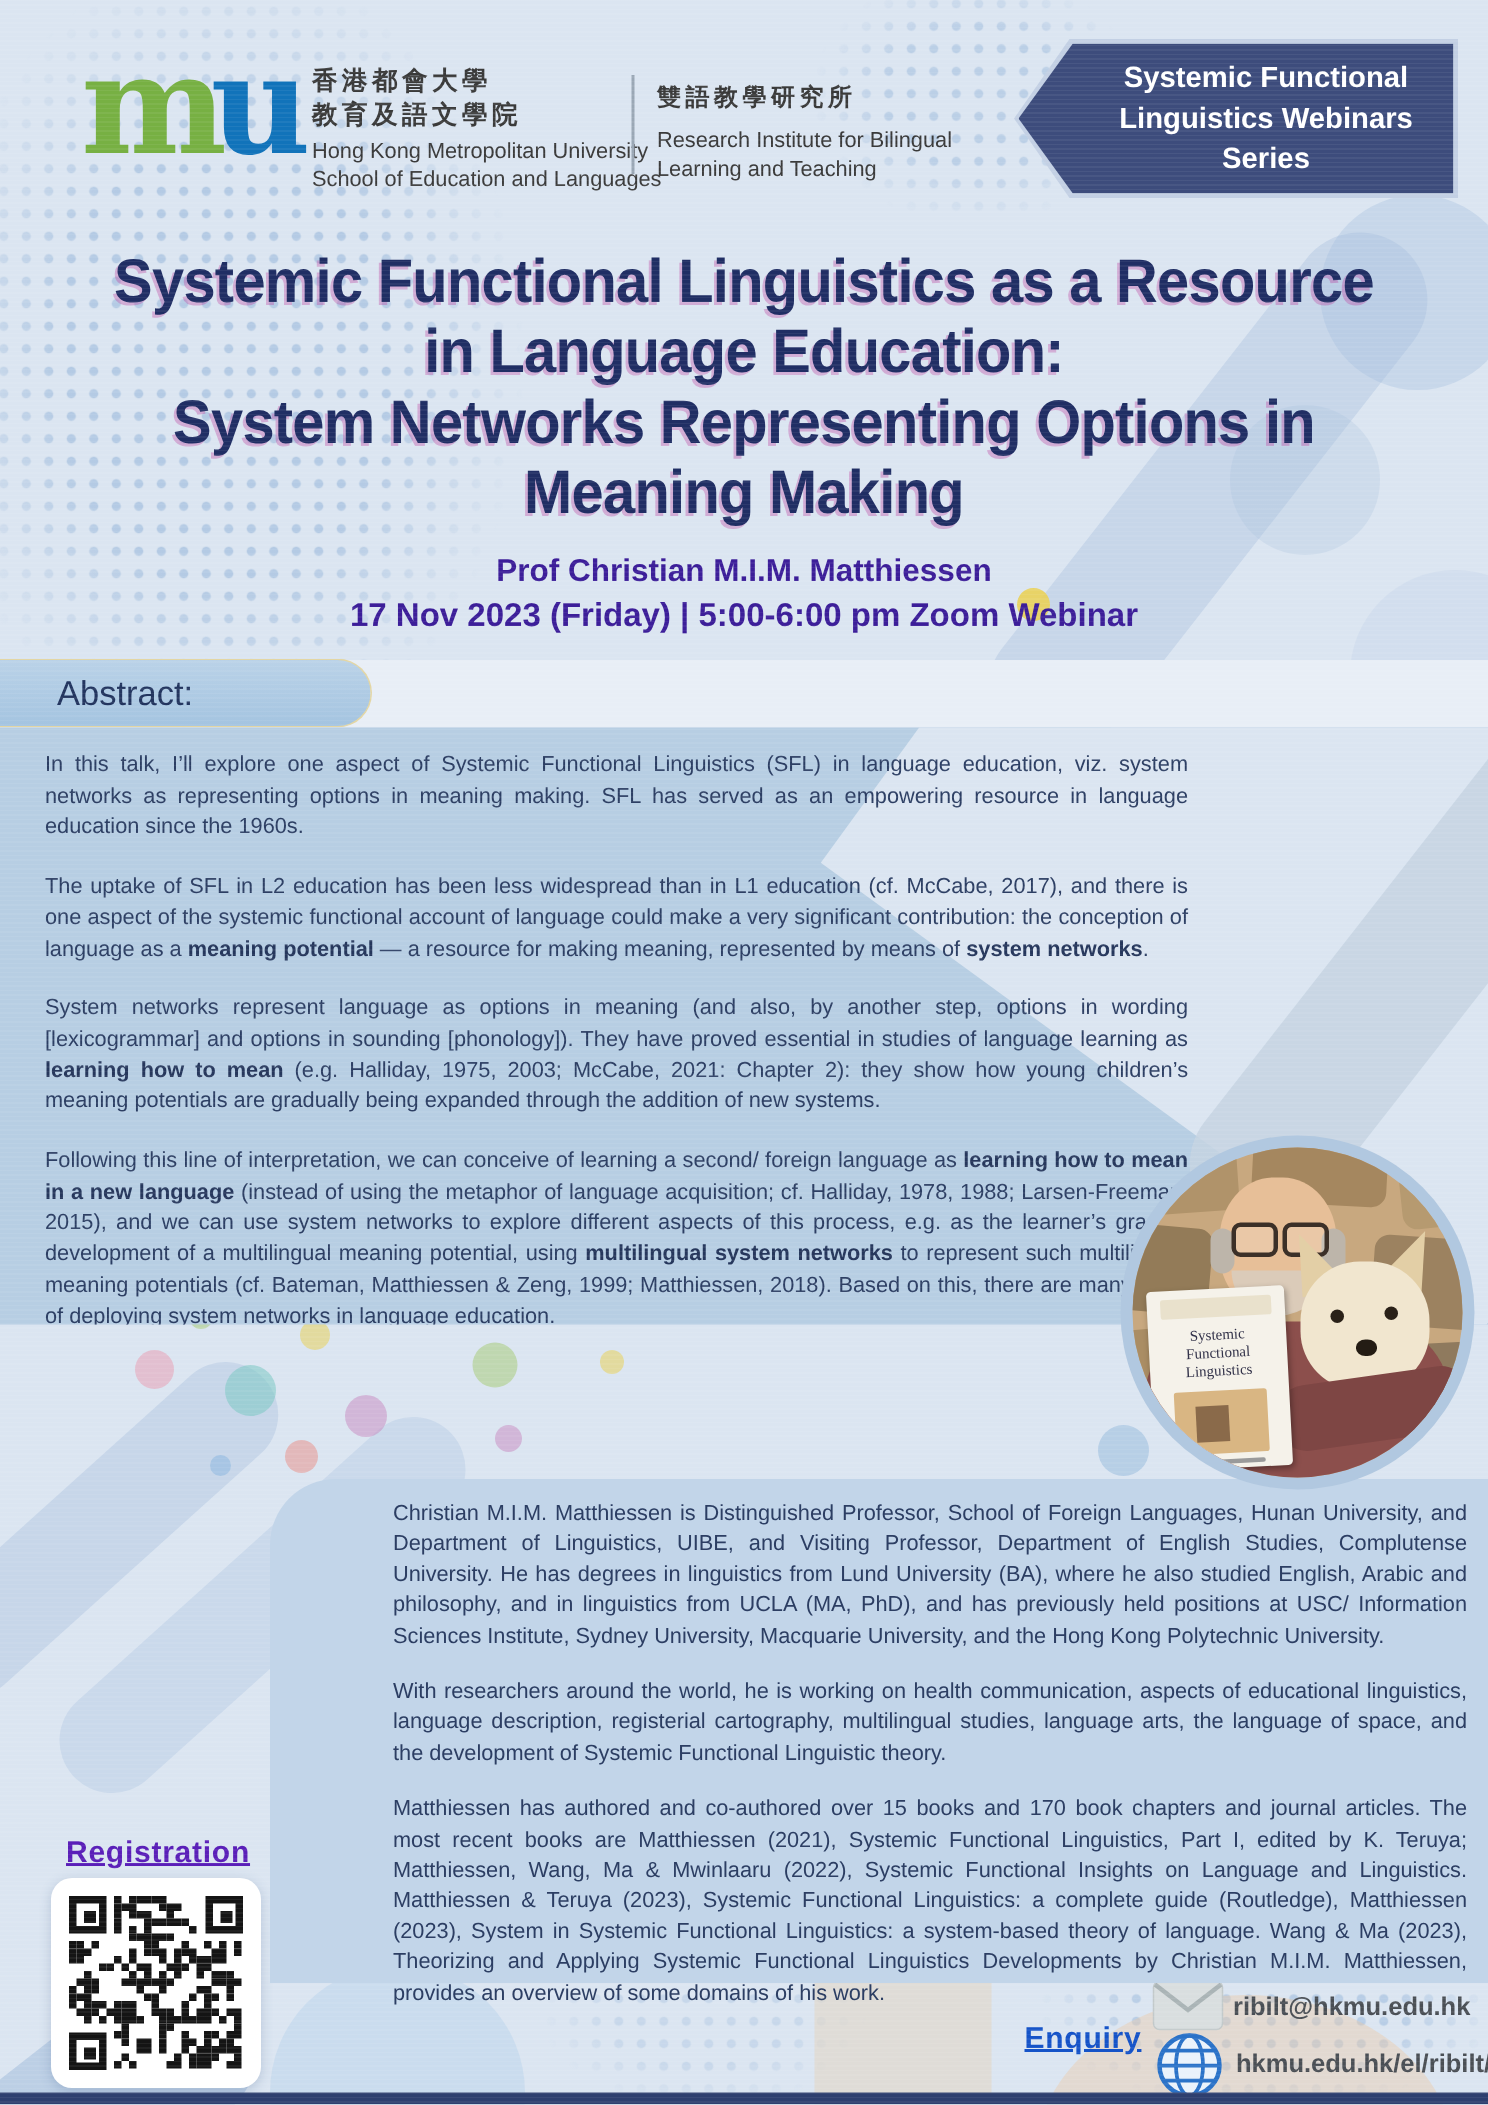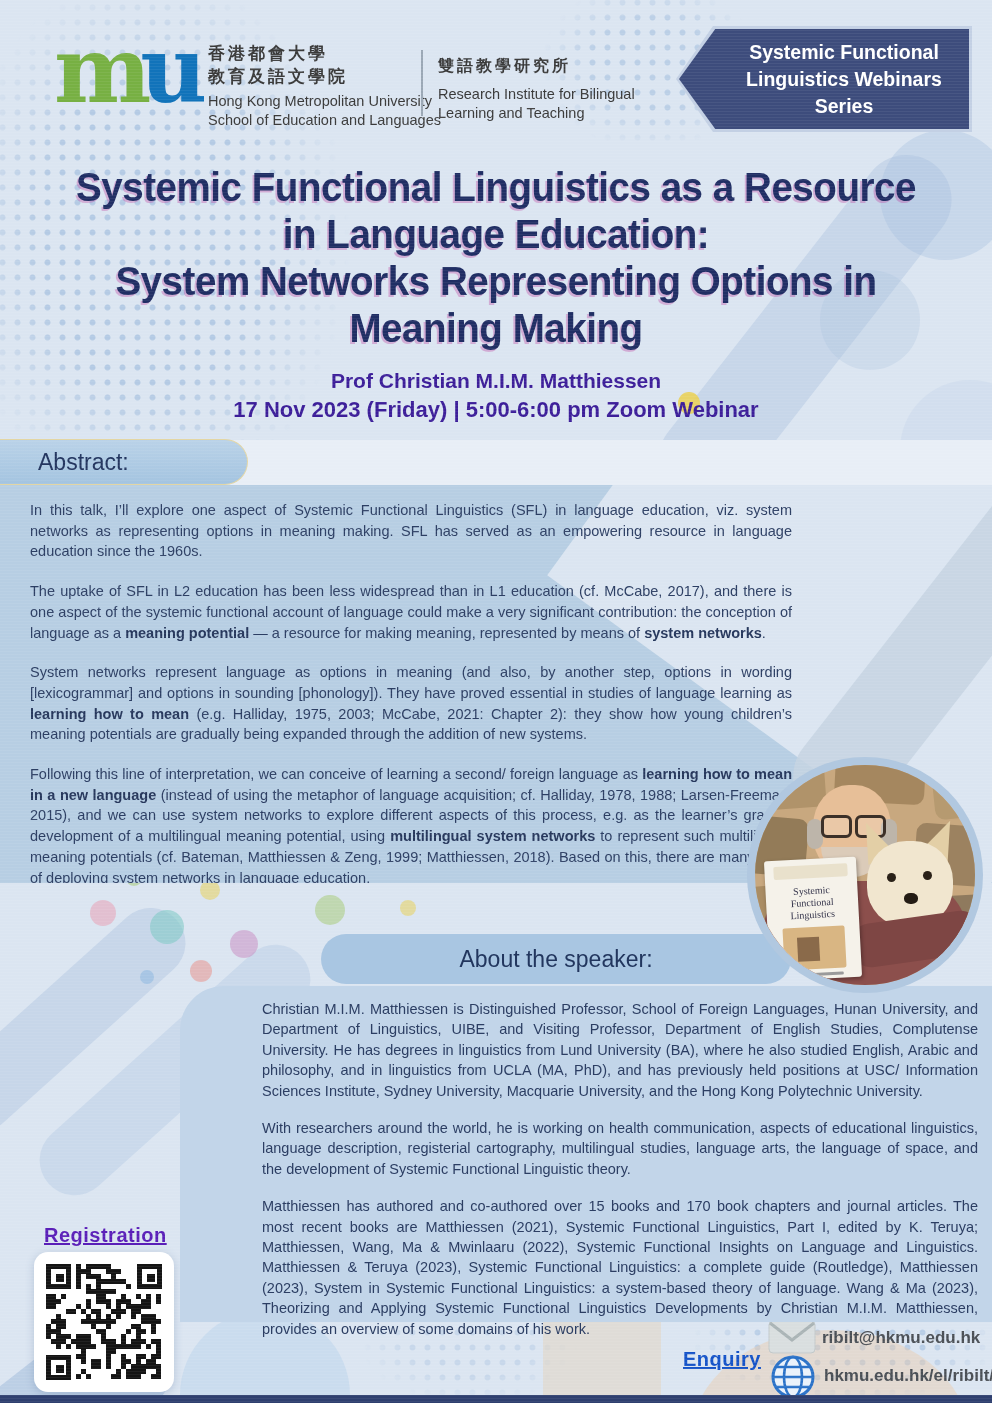--- a/index.html
+++ b/index.html
@@ -171,21 +171,20 @@
     <div class="panel-diag-light"></div>
     <div class="panel-diag-stripe"></div>
     <div class="abstract-text">
       <p><span>In this talk, I’ll explore one aspect of Systemic Functional Linguistics (SFL) in language education, viz. system networks as representing options in meaning making. SFL has served as an empowering resource in language education since the 1960s.</span></p>
       <p><span>The uptake of SFL in L2 education has been less widespread than in L1 education (cf. McCabe, 2017), and there is one aspect of the systemic functional account of language could make a very significant contribution: the conception of language as a </span><b>meaning potential</b><span> — a resource for making meaning, represented by means of </span><b>system networks</b><span>.</span></p>
       <p><span>System networks represent language as options in meaning (and also, by another step, options in wording [lexicogrammar] and options in sounding [phonology]). They have proved essential in studies of language learning as </span><b>learning how to mean</b><span> (e.g. Halliday, 1975, 2003; McCabe, 2021: Chapter 2): they show how young children’s meaning potentials are gradually being expanded through the addition of new systems.</span></p>
       <p><span>Following this line of interpretation, we can conceive of learning a second/ foreign language as </span><b>learning how to mean in a new language</b><span> (instead of using the metaphor of language acquisition; cf. Halliday, 1978, 1988; Larsen-Freeman, 2015), and we can use system networks to explore different aspects of this process, e.g. as the learner’s gradual development of a multilingual meaning potential, using </span><b>multilingual system networks</b><span> to represent such multilingual meaning potentials (cf. Bateman, Matthiessen &amp; Zeng, 1999; Matthiessen, 2018). Based on this, there are many ways of deploying system networks in language education.</span></p>
     </div>
   </div>
 
-  <div class="abs about-pill">About the speaker:</div>
   <div class="abs bio-panel">
     <div class="bio-text">
       <p>Christian M.I.M. Matthiessen is Distinguished Professor, School of Foreign Languages, Hunan University, and Department of Linguistics, UIBE, and Visiting Professor, Department of English Studies, Complutense University. He has degrees in linguistics from Lund University (BA), where he also studied English, Arabic and philosophy, and in linguistics from UCLA (MA, PhD), and has previously held positions at USC/ Information Sciences Institute, Sydney University, Macquarie University, and the Hong Kong Polytechnic University.</p>
       <p>With researchers around the world, he is working on health communication, aspects of educational linguistics, language description, registerial cartography, multilingual studies, language arts, the language of space, and the development of Systemic Functional Linguistic theory.</p>
       <p>Matthiessen has authored and co-authored over 15 books and 170 book chapters and journal articles. The most recent books are Matthiessen (2021), Systemic Functional Linguistics, Part I, edited by K. Teruya; Matthiessen, Wang, Ma &amp; Mwinlaaru (2022), Systemic Functional Insights on Language and Linguistics. Matthiessen &amp; Teruya (2023), Systemic Functional Linguistics: a complete guide (Routledge), Matthiessen (2023), System in Systemic Functional Linguistics: a system-based theory of language. Wang &amp; Ma (2023), Theorizing and Applying Systemic Functional Linguistics Developments by Christian M.I.M. Matthiessen, provides an overview of some domains of his work.</p>
     </div>
   </div>
 
   <div class="abs photo-ring">
     <div class="stone" style="left:-10px;top:-8px;width:80px;height:52px;background:#b0936a;transform:rotate(-4deg);"></div>

